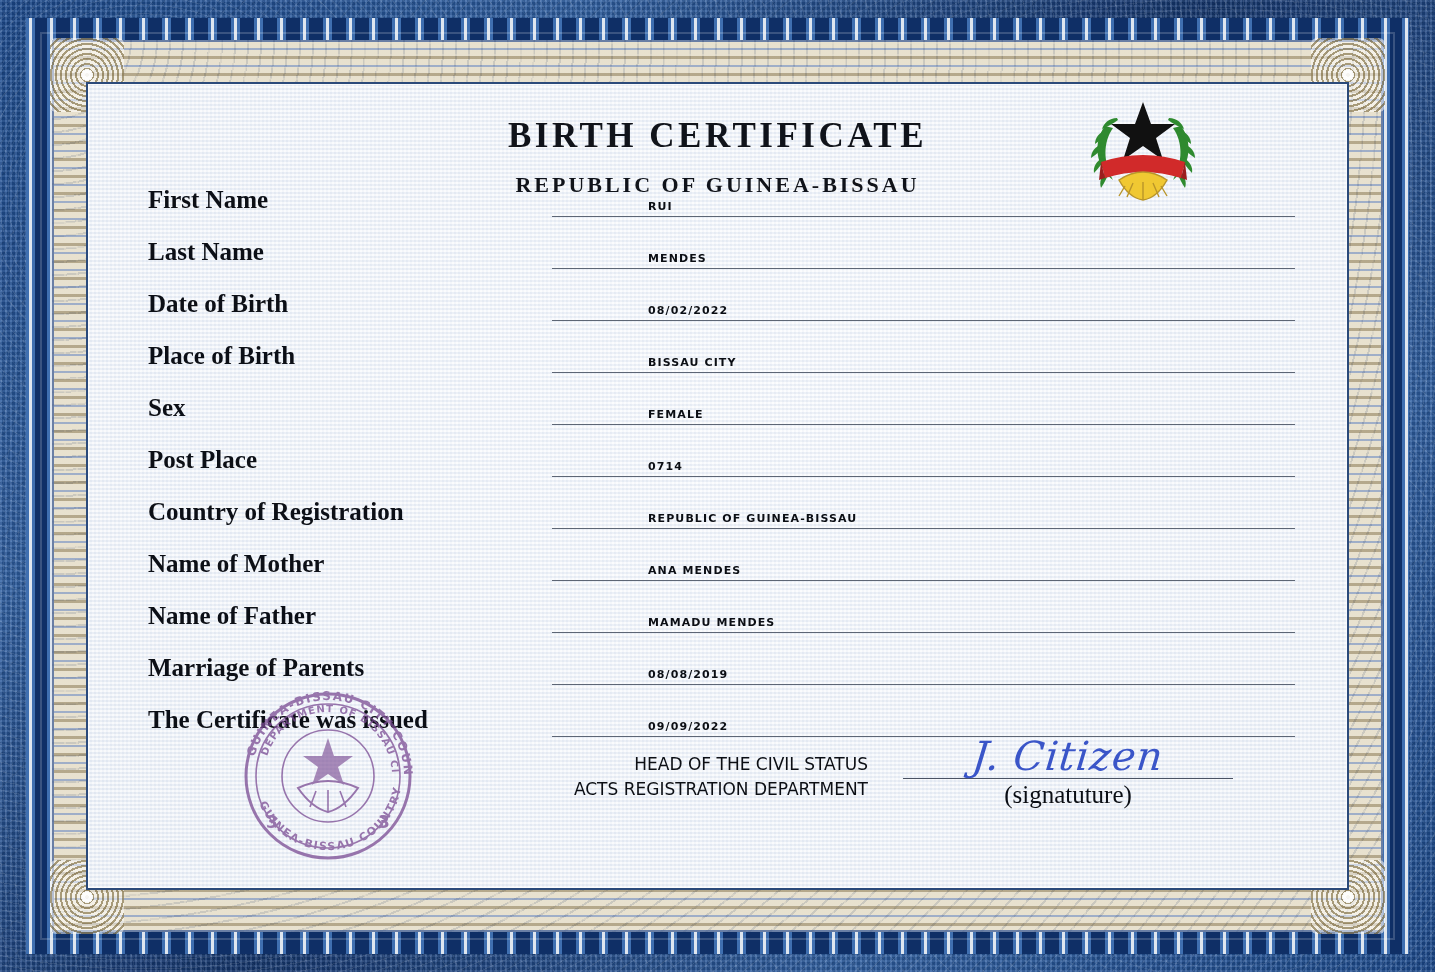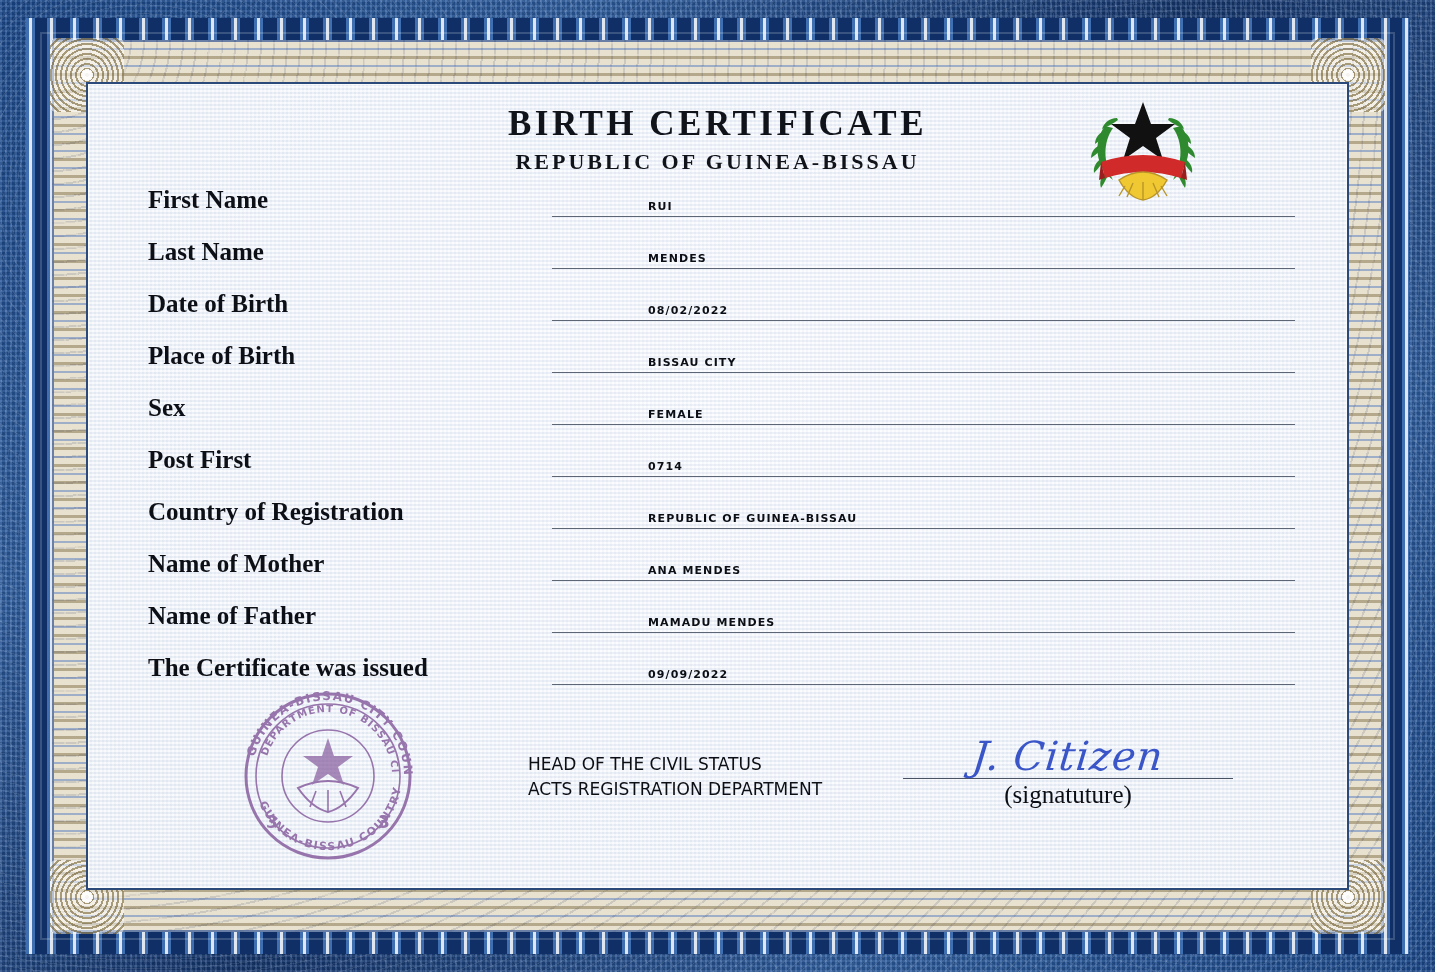--- a/index.html
+++ b/index.html
@@ -98,21 +98,21 @@
     position: absolute;
     left: 0; right: 0; top: 16px;
     text-align: center;
   }
   .title {
     font-family: "Liberation Serif", serif;
     font-weight: bold;
     font-size: 35px;
     letter-spacing: 3.5px;
     color: #10131a;
-    margin: 4px;
+    margin: 16px;
   }
   .subtitle {
     font-family: "Liberation Serif", serif;
     font-weight: bold;
     font-size: 22px;
     letter-spacing: 3px;
     color: #10131a;
     margin-top: 5px;
   }
 
@@ -171,21 +171,21 @@
     position: absolute;
     left: 0; right: 0;
     bottom: 52px;
     height: 110px;
   }
   .head-office {
     position: absolute;
     left: 440px;
     top: 26px;
     width: 340px;
-    text-align: left;
+    text-align: right;
     font-family: "DejaVu Sans", sans-serif;
     font-size: 17px;
     color: #0b0e14;
     line-height: 1.45;
   }
   .sign-block {
     position: absolute;
     left: 800px;
     top: 10px;
     width: 360px;
@@ -316,41 +316,47 @@
           <div class="value">BISSAU CITY</div>
         </div>
       </div>
       <div class="row">
         <div class="label">Sex</div>
         <div class="value-wrap">
           <div class="value">FEMALE</div>
         </div>
       </div>
       <div class="row">
-        <div class="label">Post First</div>
+        <div class="label">Post Place</div>
         <div class="value-wrap">
           <div class="value">0714</div>
         </div>
       </div>
       <div class="row">
         <div class="label">Country of Registration</div>
         <div class="value-wrap">
           <div class="value">REPUBLIC OF GUINEA-BISSAU</div>
         </div>
       </div>
       <div class="row">
         <div class="label">Name of Mother</div>
         <div class="value-wrap">
           <div class="value">ANA MENDES</div>
         </div>
       </div>
       <div class="row">
         <div class="label">Name of Father</div>
         <div class="value-wrap">
           <div class="value">MAMADU MENDES</div>
+        </div>
+      </div>
+      <div class="row">
+        <div class="label">Marriage of Parents</div>
+        <div class="value-wrap">
+          <div class="value">08/08/2019</div>
         </div>
       </div>
       <div class="row">
         <div class="label">The Certificate was issued</div>
         <div class="value-wrap">
           <div class="value">09/09/2022</div>
         </div>
       </div>
     </div>
 

